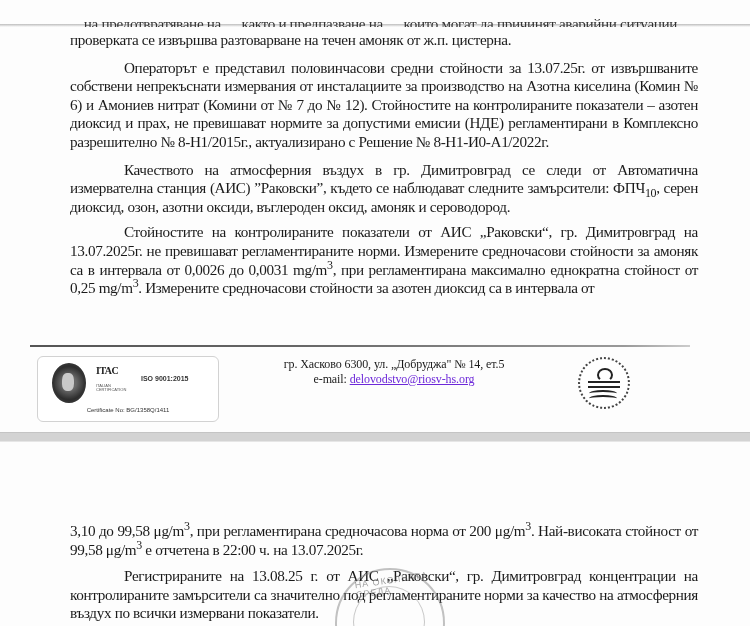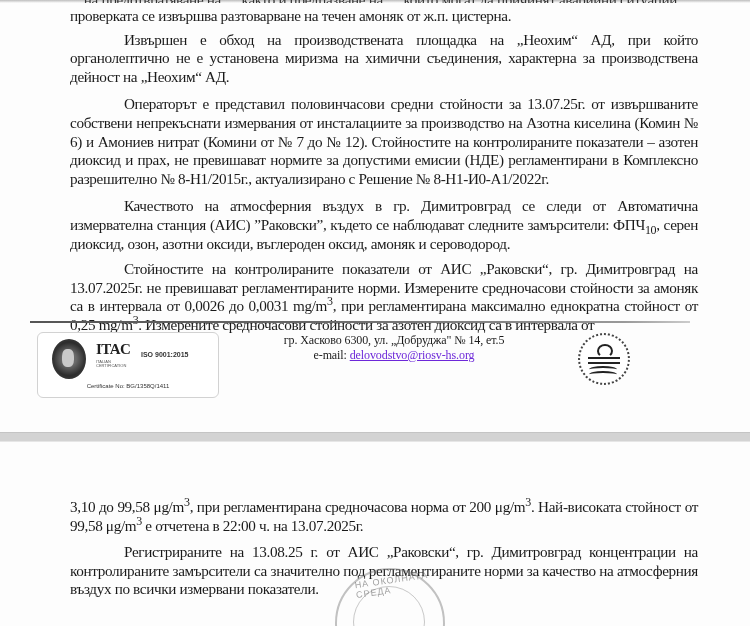--- a/index.html
+++ b/index.html
@@ -2,21 +2,21 @@
 <html><head>
 <meta charset="utf-8">
 <style>
   html, body { margin:0; padding:0; }
   body {
     width:750px; height:626px; overflow:hidden; position:relative;
     background:#fdfdfd;
     font-family:"Liberation Serif", "DejaVu Serif", serif;
     color:#1a1a1a;
   }
-  .page { position:absolute; left:0; width:750px; background:#fdfdfd; }
+  .page { position:absolute; left:0; width:750px; background:#fdfdfd;margin-top:24px; }
   .page1 { top:0; height:432px; }
   .page2 { top:450px; height:187px; }
   .page-gap {
     position:absolute; left:0; top:432px; width:750px; height:8px;
     background:#d3d3d3; border-top:1px solid #c4c4c4; border-bottom:1px solid #e6e6e6;
   }
   .top-shadow {
     position:absolute; left:0; top:0; width:750px; height:3px;
     background:linear-gradient(#bdbdbd,#fdfdfd);
   }
@@ -44,21 +44,21 @@
     position:absolute; left:14px; top:6px; width:30px; height:36px;
     border-radius:50%; background:radial-gradient(circle,#6a6a6a 30%, #2e2e2e 70%);
     border:2px solid #333;
   }
   .accredia-seal::after {
     content:""; position:absolute; left:8px; top:8px; width:12px; height:18px;
     border-radius:40%; background:#c9c9c9;
   }
   .itac-logo {
     position:absolute; left:58px; top:8px; font-family:"Liberation Serif", serif;
-    font-weight:bold; font-size:15px; color:#222; letter-spacing:-0.5px;
+    font-weight:bold; font-size:10px; color:#222; letter-spacing:-0.5px;
   }
   .itac-sub {
     position:absolute; left:58px; top:27px; font-size:4px; color:#555;
     font-family:"Liberation Sans", sans-serif; width:40px; line-height:4px;
   }
   .iso-label {
     position:absolute; left:103px; top:18px; font-size:7px; font-weight:bold;
     font-family:"Liberation Sans", sans-serif; color:#333;
   }
   .cert-no {
@@ -102,21 +102,20 @@
 </style>
 </head>
 <body>
 
 <div class="page page1">
   <div class="top-shadow"></div>
   <div class="cut-line">... на предотвратяване на ..., както и предпазване на ..., които могат да причинят аварийни ситуации. По време на</div>
 
   <div class="text-block" style="top:7px;">
     <p class="para">проверката се извършва разтоварване на течен амоняк от ж.п. цистерна.</p>
-    <p class="para indent" style="margin-top:5px;">Извършен е обход на производствената площадка на „Неохим“ АД, при който органолептично не е установена миризма на химични съединения, характерна за производствена дейност на „Неохим“ АД.</p>
     <p class="para indent" style="margin-top:9px;">Операторът е представил половинчасови средни стойности за 13.07.25г. от извършваните собствени непрекъснати измервания от инсталациите за производство на Азотна киселина (Комин № 6) и Амониев нитрат (Комини от № 7 до № 12). Стойностите на контролираните показатели – азотен диоксид и прах, не превишават нормите за допустими емисии (НДЕ) регламентирани в Комплексно разрешително № 8-Н1/2015г., актуализирано с Решение № 8-Н1-И0-А1/2022г.</p>
     <p class="para indent" style="margin-top:9px;"><span>Качеството на атмосферния въздух в гр. Димитровград се следи от Автоматична измервателна станция (АИС) ”Раковски”, където се наблюдават следните замърсители: ФПЧ</span><sub>10</sub><span>, серен диоксид, озон, азотни оксиди, въглероден оксид, амоняк и сероводород.</span></p>
     <p class="para indent" style="margin-top:7px;"><span>Стойностите на контролираните показатели от АИС „Раковски“, гр. Димитровград на 13.07.2025г. не превишават регламентираните норми. Измерените средночасови стойности за амоняк са в интервала от 0,0026 до 0,0031 mg/m</span><sup>3</sup><span>, при регламентирана максимално еднократна стойност от 0,25 mg/m</span><sup>3</sup><span>. Измерените средночасови стойности за азотен диоксид са в интервала от</span></p>
   </div>
 
   <div class="footer-rule"></div>
 
   <div class="cert-box">
     <div class="accredia-seal"></div>
     <div class="itac-logo">ITAC</div>

